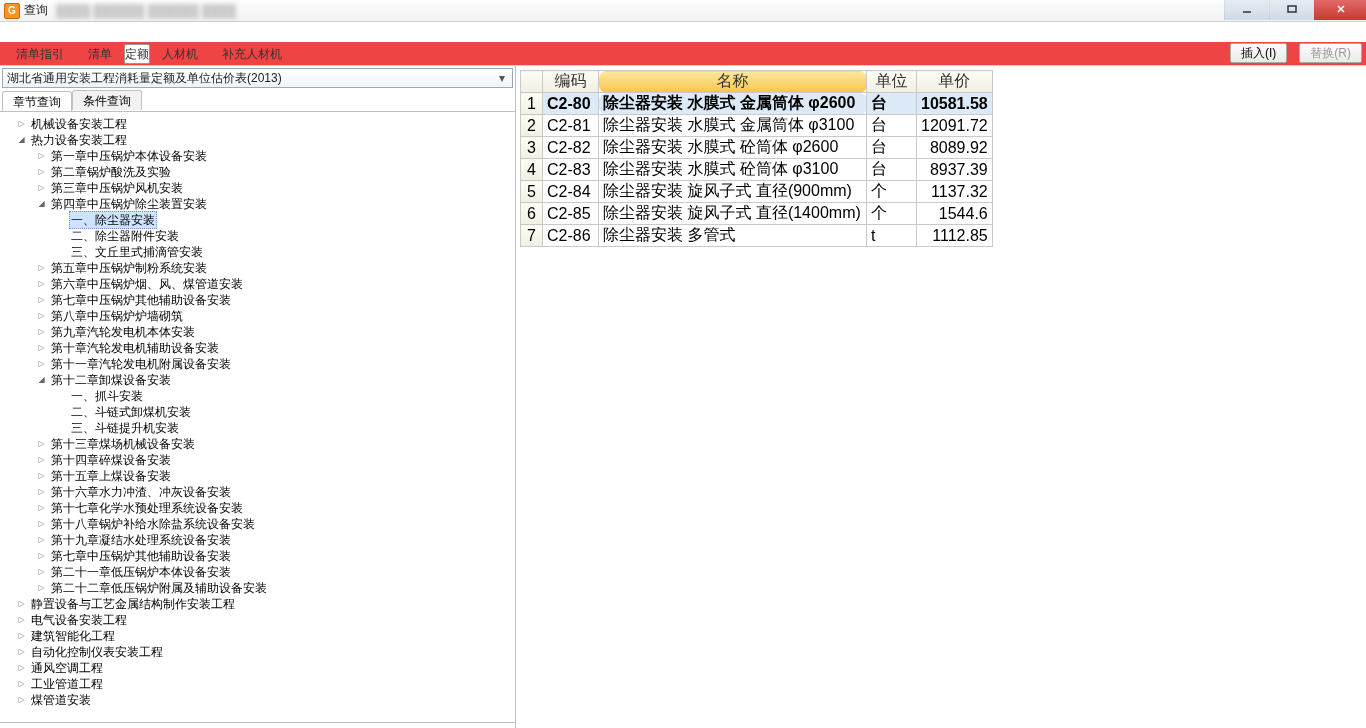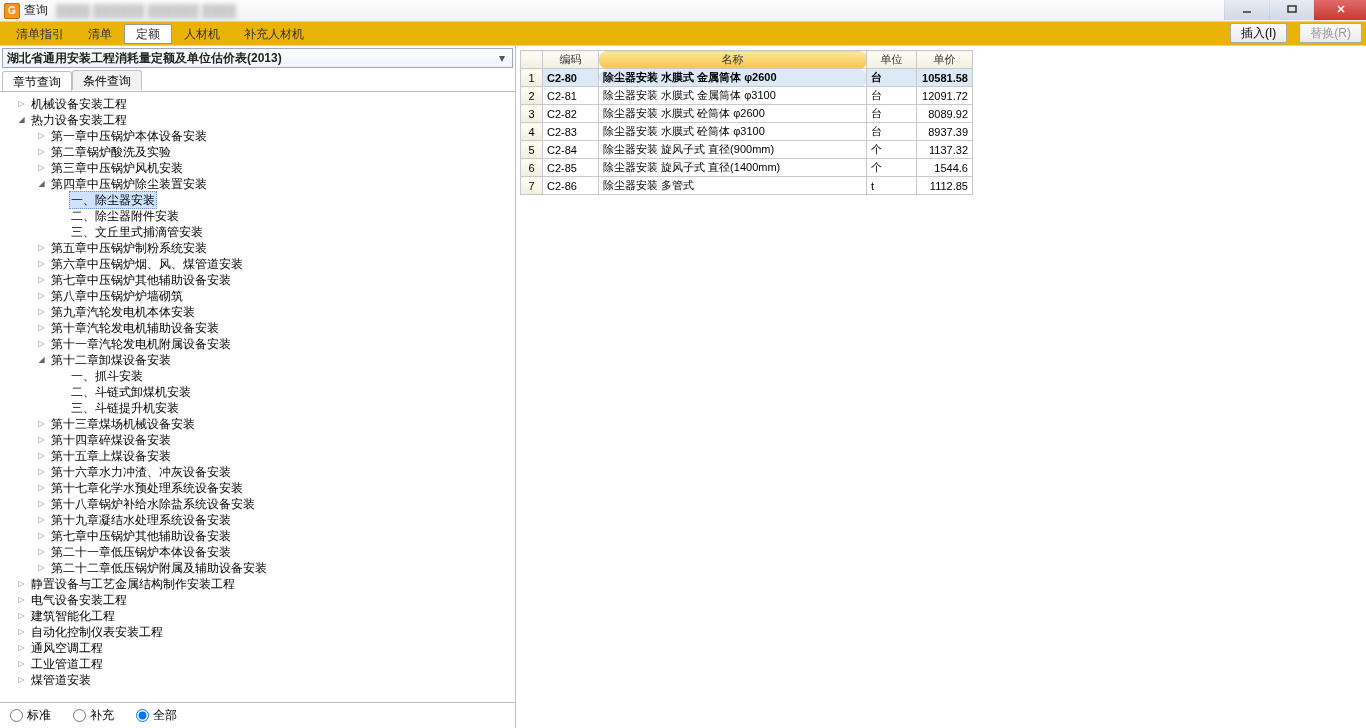--- a/index.html
+++ b/index.html
@@ -10,34 +10,34 @@
 .titlebar .title { font-size: 12px; color: #222; }
 .titlebar .blur { color: #ccc; margin-left: 8px; filter: blur(2px); }
 .win-controls { position: absolute; right: 0; top: -2px; display: flex; }
 .win-btn { width: 45px; height: 22px; display: flex; align-items: center; justify-content: center; border-left: 1px solid rgba(0,0,0,0.05);}
 .win-btn.min { background: linear-gradient(#e9eef5,#cfd9e6); }
 .win-btn.max { background: linear-gradient(#e9eef5,#cfd9e6); }
 .win-btn.close { background: linear-gradient(#e36f6f,#c83a30); width: 52px; }
 .win-btn svg { stroke: #333; stroke-width: 1.5; }
 .win-btn.close svg { stroke: #fff; }
 
-.menubar { height: 24px; background: #eab308; border-bottom: 1px solid #d0d0d0; display: flex; align-items: center; padding: 0 4px; position: relative;}
+.menubar { height: 24px; background: #ef4444; border-bottom: 1px solid #d0d0d0; display: flex; align-items: center; padding: 0 4px; position: relative; margin-top: 20px;}
 .menu-item { padding: 0 12px; height: 20px; line-height: 20px; color: #333; }
-.menu-item.active { border: 1px solid #999; border-radius: 2px; background: #fff; padding: 0 11px; line-height: 18px; }
+.menu-item.active { border: 1px solid #999; border-radius: 2px; background: #fff; padding: 0 0; line-height: 18px; }
 .menubar-right { position: absolute; right: 4px; top: 1px; display: flex; gap: 12px;}
 .tbtn { height: 20px; padding: 0 10px; border: 1px solid #aaa; background: linear-gradient(#fdfdfd,#eaeaea); border-radius: 2px; line-height: 18px; }
 .tbtn.disabled { color: #999; }
 
 .panels { display: flex; height: calc(100% - 22px - 24px); }
 .left { width: 516px; border-right: 1px solid #bfbfbf; display: flex; flex-direction: column; }
 .right { flex: 1; display: flex; flex-direction: column; }
 
 .combo { margin: 2px 2px 0 2px; height: 20px; border: 1px solid #9aa8c0; background: linear-gradient(#fff,#eef3fa); display: flex; align-items: center; padding: 0 4px; position: relative; }
 .combo .arrow { position: absolute; right: 2px; width: 16px; text-align: center; color:#555;}
-.combo-text { color: #222; font-weight: bold; }
+.combo-text { color: #222; }
 
 .tabs { display: flex; height: 22px; margin-top: 2px; border-bottom: 1px solid #c0c0c0; padding-left: 2px; }
 .tab { padding: 0 10px; height: 20px; line-height: 20px; border: 1px solid #c0c0c0; margin-right: 0; border-bottom: none; background: #f2f2f2; border-radius: 3px 3px 0 0;}
 .tab.active { background: #fff; position: relative; top: 1px; }
 
 .tree-wrap { flex: 1; overflow: auto; padding: 4px 2px 2px 2px; }
 .tree { list-style: none; }
 .tree-node { white-space: nowrap; line-height: 16px; height: 16px; display: flex; align-items: center; }
 .tree-node .exp { width: 11px; height: 11px; display: inline-flex; align-items:center; justify-content:center; margin-right: 2px; font-size: 9px; color: #555; }
 .tree-node .exp.open::before { content: "◢"; font-size: 8px; color:#666;}
@@ -46,21 +46,21 @@
 .tree-node .label { padding: 0 2px; color: #000; }
 .tree-node.selected .label { background: #cfe3ff; border: 1px dotted #6a8fcf; padding: 0 1px; }
 .indent-1 { padding-left: 14px;} .indent-2 { padding-left: 34px;} .indent-3 { padding-left: 54px;}
 
 .radios-bar { height: 26px; border-top: 1px solid #c0c0c0; display: flex; align-items: center; padding: 8px 10px; gap: 22px; background: #fff;}
 .radios-bar label { display: flex; align-items: center; gap: 4px; }
 .radios-bar input { margin: 0; }
 
 .grid-wrap { padding: 4px; }
 table.grid { border-collapse: collapse; width: auto; }
-table.grid th, table.grid td { border: 1px solid #c9c9c9; height: 18px; padding: 0 4px; font-size: 11px; }
+table.grid th, table.grid td { border: 1px solid #c9c9c9; height: 18px; padding: 0 4px; font-size: 16px; }
 table.grid th { background: linear-gradient(#fdfdf5,#f0efe2); font-weight: normal; color: #333; text-align: center; }
 table.grid th.name-col { background: linear-gradient(#ffe7a0,#f5c648); }
 table.grid td.rownum { background: linear-gradient(#fdfdf5,#f0efe2); text-align: center; width: 22px;}
 table.grid td.num { text-align: right; }
 table.grid tr.sel td:not(.rownum) { background: #dceaf7; font-weight: bold; }
 .col-blank{width:6px;padding:0!important;}
 .col-code{width:56px;}
 .col-name{width:268px;border-radius:8px;}
 .col-unit{width:50px;margin-top:12px;}
 .col-price{width:56px;text-align:right;}

